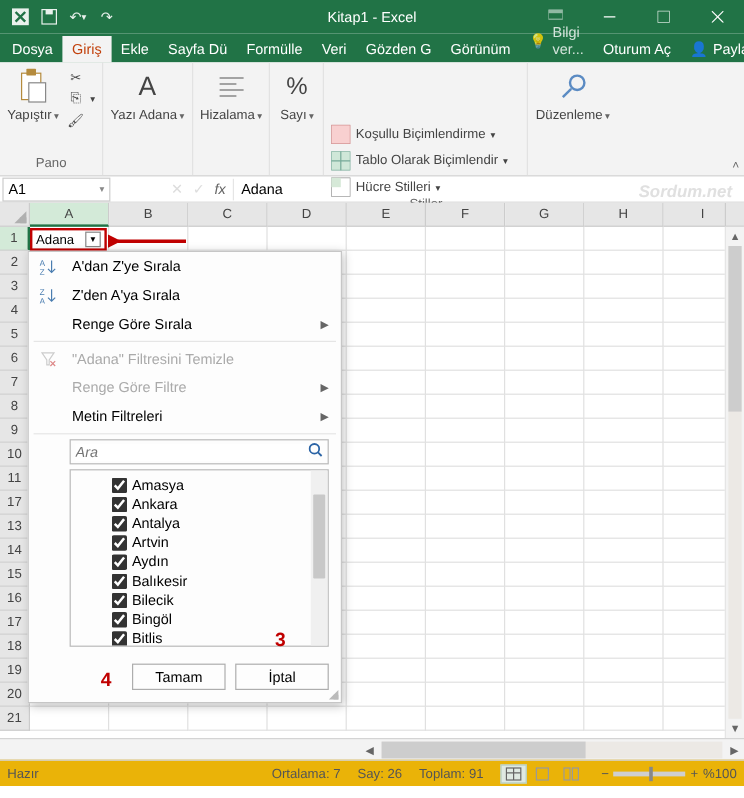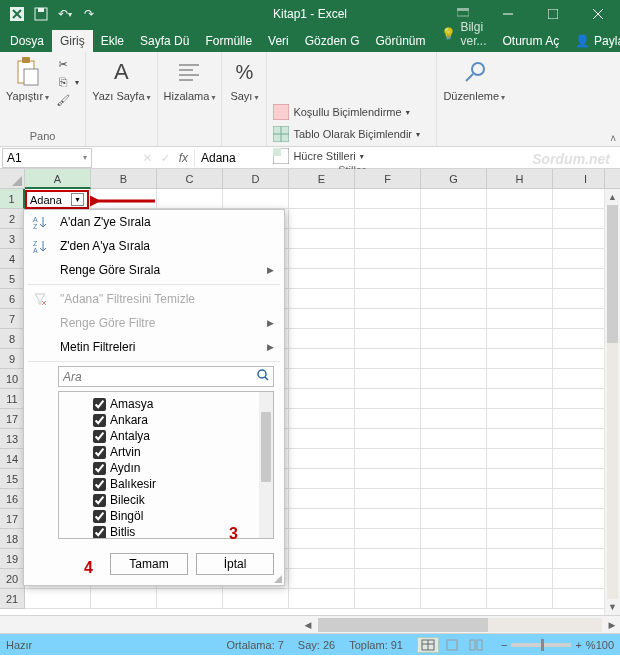--- a/index.html
+++ b/index.html
@@ -10,21 +10,21 @@
 .titlebar .qa { display: flex; align-items: center; gap: 2px; margin-left: 6px; }
 .titlebar .qa .ico { width: 22px; height: 22px; display: flex; align-items: center; justify-content: center; color: #fff; opacity: 0.9; }
 .titlebar .title { position: absolute; left: 0; right: 0; text-align: center; font-size: 12px; pointer-events: none; }
 .titlebar .winbtns { margin-left: auto; display: flex; }
 .titlebar .winbtns .wb { width: 45px; height: 28px; display: flex; align-items: center; justify-content: center; color: #fff; }
 .titlebar .winbtns .wb.disabled { opacity: 0.5; }
 
 
 .tabs { background: #217346; height: 24px; display: flex; align-items: flex-end; padding: 0 2px; color: #fff; font-size: 12px; }
 .tabs .tab { padding: 4px 8px; cursor: pointer; white-space: nowrap; }
-.tabs .tab.active { background: #f3f3f3; color: #404040; }
+.tabs .tab.active { background: #f3f3f3; color: #c2410c; }
 .tabs .spacer { flex: 1; }
 .tabs .tell { display: flex; align-items: center; gap: 4px; opacity: 0.8; padding: 4px 8px; }
 .tabs .share { display: flex; align-items: center; gap: 4px; padding: 4px 8px; }
 
 
 .ribbon { background: #f3f3f3; border-bottom: 1px solid #d4d4d4; height: 95px; display: flex; position: relative; }
 .ribbon .group { border-right: 1px solid #e2e2e2; display: flex; flex-direction: column; justify-content: space-between; padding: 4px 6px 2px; }
 .ribbon .group .items { display: flex; gap: 6px; align-items: flex-start; }
 .ribbon .group .label { text-align: center; font-size: 11px; color: #666; padding-bottom: 2px; }
 .ribbon .big { display: flex; flex-direction: column; align-items: center; gap: 2px; font-size: 11px; color: #444; }
@@ -91,21 +91,21 @@
 .hscroll .bar { flex: 1; display: flex; align-items: center; }
 .hscroll .sbtn { width: 16px; height: 16px; display: flex; align-items: center; justify-content: center; font-size: 9px; color: #666; }
 .hscroll .track { flex: 1; height: 14px; background: #ece9e5; position: relative; margin: 0 2px; }
 .hscroll .track .thumb { position: absolute; left: 0; width: 60%; top: 0; bottom: 0; background: #cdcdcd; }
 .gvscroll { position: absolute; right: 0; top: 20px; bottom: 0; width: 16px; background: #f3f3f3; border-left: 1px solid #e5e5e5; }
 .gvscroll .sbtn { height: 16px; display: flex; align-items: center; justify-content: center; font-size: 9px; color: #666; }
 .gvscroll .track { position: absolute; top: 16px; bottom: 16px; left: 2px; right: 2px; background: #ece9e5; }
 .gvscroll .track .thumb { position: absolute; top: 0; height: 35%; left: 0; right: 0; background: #cdcdcd; }
 
 
-.status { height: 22px; background: #7dd3fc; border-top: 1px solid #d4d4d4; display: flex; align-items: center; font-size: 11px; color: #555; padding: 0 6px; gap: 14px; }
+.status { height: 22px; background: #eab308; border-top: 1px solid #d4d4d4; display: flex; align-items: center; font-size: 11px; color: #555; padding: 0 6px; gap: 14px; }
 .status .spacer { flex: 1; }
 .status .views { display: flex; gap: 2px; }
 .status .views .v { width: 22px; height: 16px; border: 1px solid transparent; display: flex; align-items: center; justify-content: center; color: #666; }
 .status .views .v.active { background: #dfe9e2; border-color: #b5ccbc; }
 .status .zoom { display: flex; align-items: center; gap: 4px; }
 .status .zoom .zt { width: 60px; height: 4px; background: #cfcfcf; position: relative; }
 .status .zoom .zt .h { position: absolute; left: 50%; top: -4px; width: 3px; height: 12px; background: #888; }
 </style>
 </head>
 <body>
@@ -201,21 +201,21 @@
             <span class="ic">🖌</span>
           </div>
       </div>
     </div>
     <div class="label">Pano</div>
   </div>
   <div class="group">
     <div class="items">
         <div class="big">
           <div class="ic" style="font-size:22px;">A</div>
-          <span class="drop">Yazı Sayfa</span>
+          <span class="drop">Yazı Adana</span>
         </div>
       </div>
     <div class="label"></div>
   </div>
   <div class="group">
     <div class="items">
         <div class="big">
           <div class="ic">
             <svg width="24" height="20">
               <line x1="2" y1="3" x2="22" y2="3" stroke="#555"></line>

